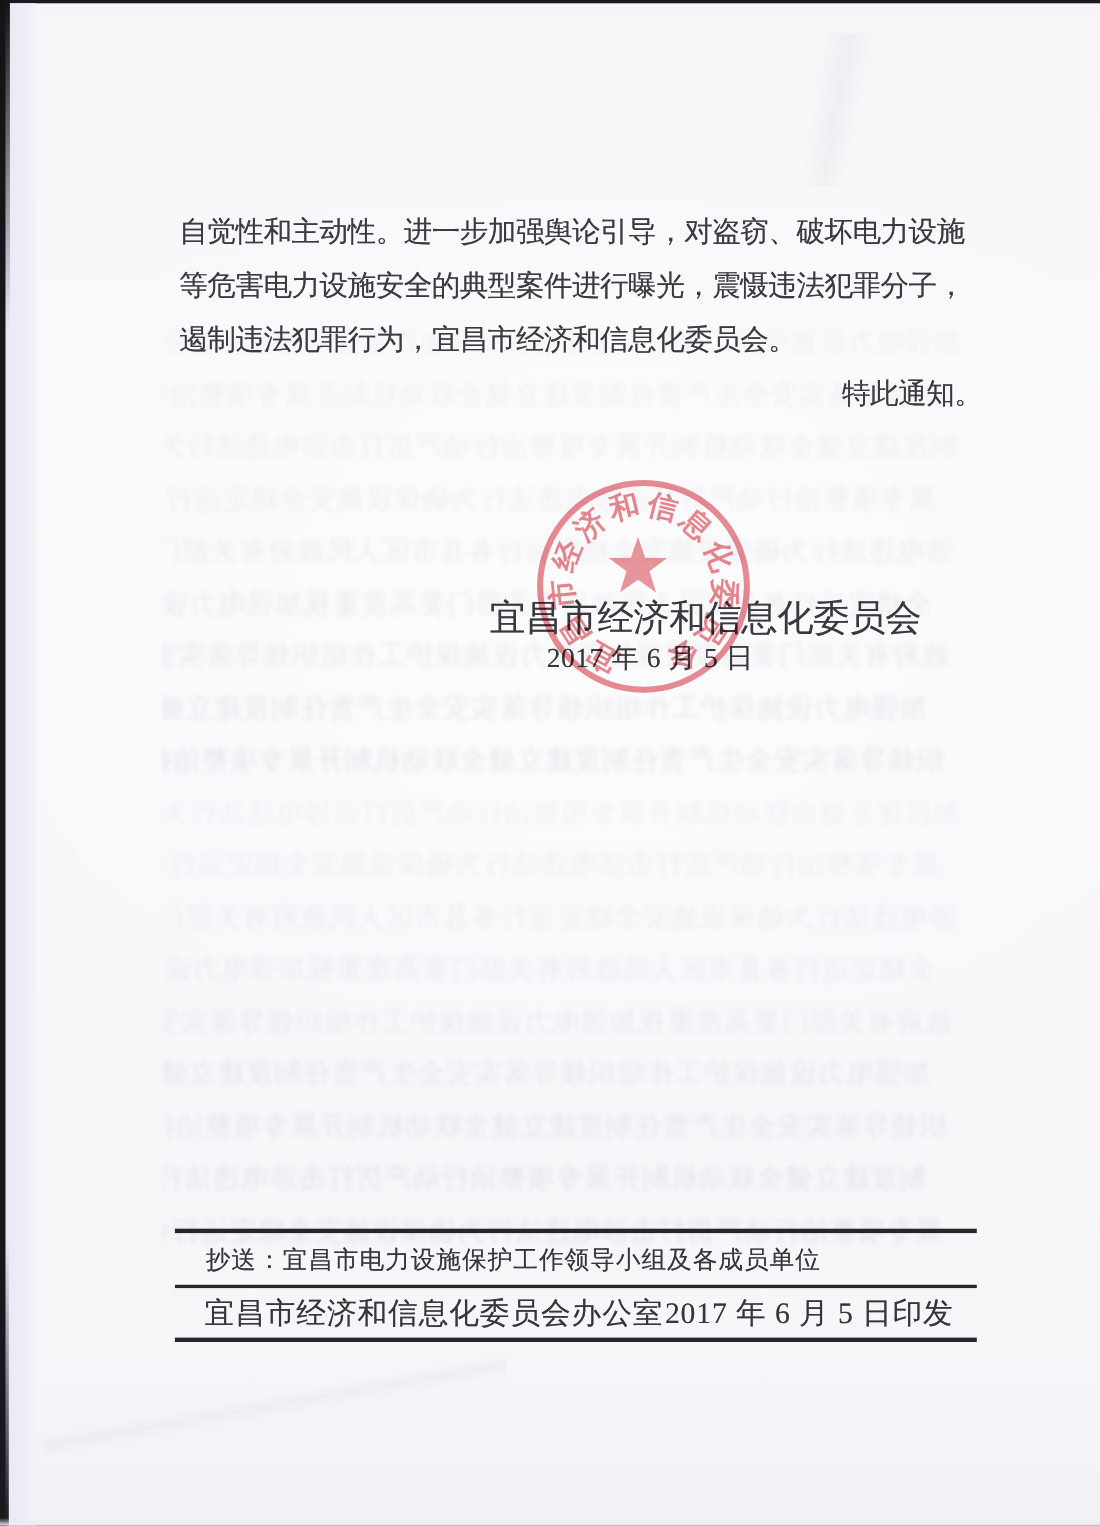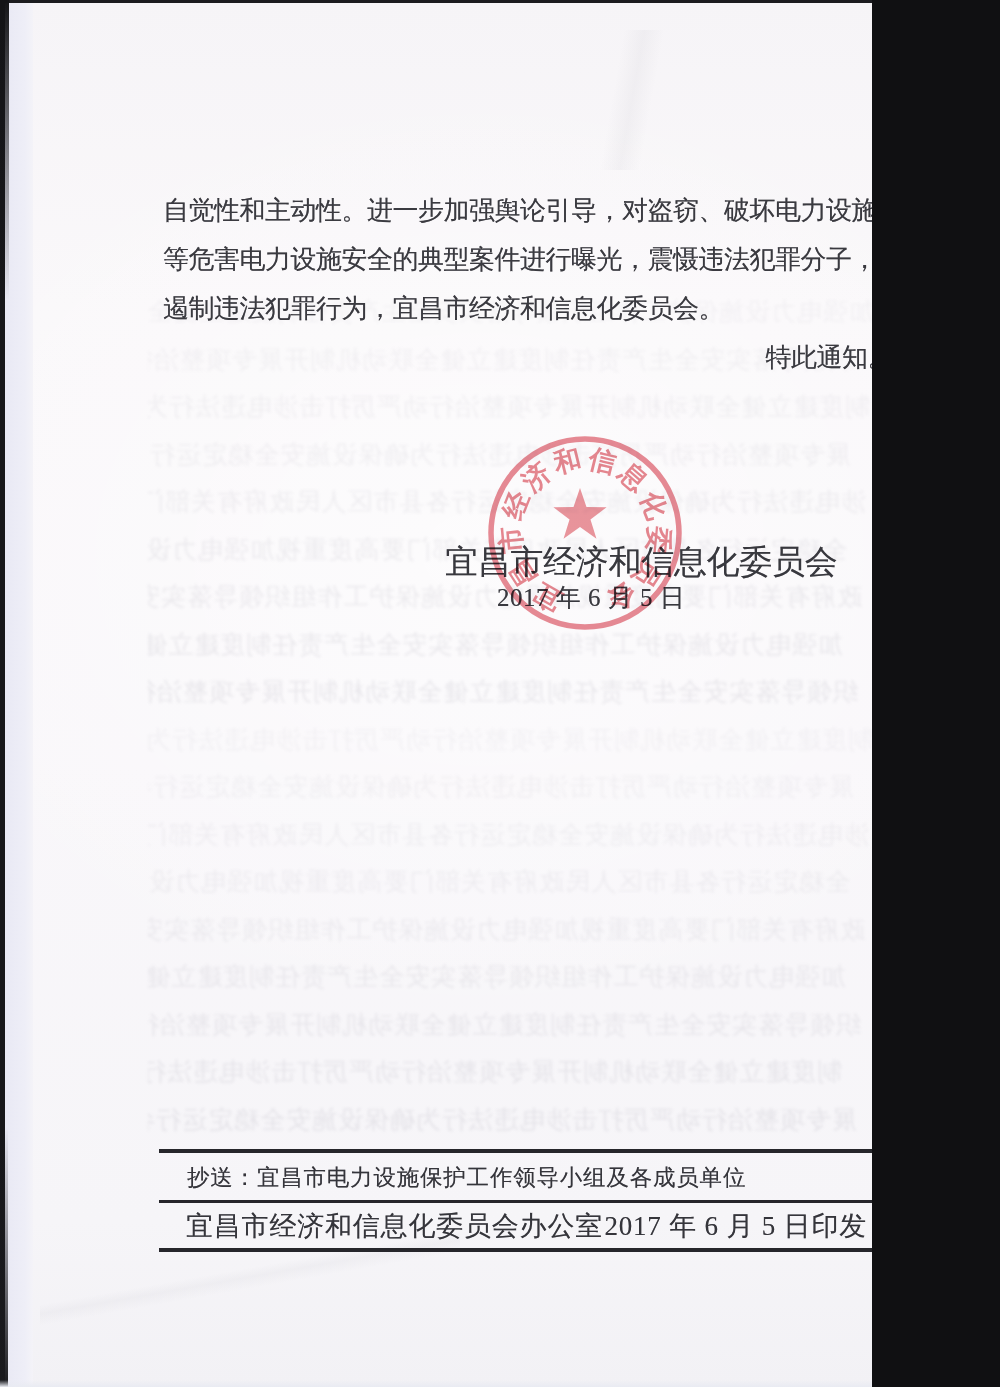--- a/index.html
+++ b/index.html
@@ -2,21 +2,21 @@
 <html style="--seal-color: #e3707b;"><head>
 <meta charset="utf-8">
 <style>
   html,body{margin:0;padding:0;}
   body{
     width:1000px;height:1387px;overflow:hidden;
     background:#101012;
     font-family:"Liberation Serif","DejaVu Serif",serif;
   }
   .scan-page{
-    position:relative;width:872px;height:1387px;
+    position:relative;width:1000px;height:1387px;
     background:
       radial-gradient(ellipse 900px 700px at 55% 40%, rgba(255,255,255,.55), rgba(255,255,255,0) 70%),
       linear-gradient(180deg,#f6f4f7 0%,#faf8fa 22%,#f9f7fa 55%,#f6f5f8 88%,#f2f1f5 100%);
     overflow:hidden;
   }
   
   .edge-top{position:absolute;left:0;top:0;width:1000px;height:3px;background:#1b1b1f;}
   .edge-left-black{position:absolute;left:0;top:0;width:5px;height:1387px;background:#17171a;}
   .edge-left-black:before{content:"";position:absolute;left:0;top:0;width:9px;height:300px;
     background:linear-gradient(180deg,#141417,rgba(20,20,23,0));}
@@ -60,21 +60,21 @@
   .stamp{position:absolute;left:475px;top:423px;width:220px;height:220px;
     mix-blend-mode:multiply;opacity:.92;filter:blur(.4px);}
   .stamp .ring{fill:none;stroke:var(--seal-color,#e3707b);stroke-width:5.5;opacity:.88;}
   .stamp .star{fill:var(--seal-color,#e3707b);opacity:.8;}
   .stamp .seal-chars text{
     font-family:"Liberation Serif","DejaVu Serif",serif;
     font-size:27px;fill:var(--seal-color,#e3707b);opacity:.9;
     text-anchor:middle;font-weight:bold;
   }
   
-  .footer{position:absolute;left:159px;top:1117px;width:729px;color:#35353b;margin-top:32px;}
+  .footer{position:absolute;left:159px;top:1117px;width:729px;color:#35353b;}
   .rule{background:#26262b;width:729px;}
   .rule-1{height:4px;}
   .rule-2{height:3px;margin-top:0;}
   .rule-3{height:4px;}
   .cc-line{
     height:45px;line-height:45px;margin-top:2px;
     padding-left:28px;font-size:22.5px;letter-spacing:.8px;white-space:nowrap;
     text-shadow:0 0 .5px rgba(53,53,59,.5);
   }
   .office-line{

